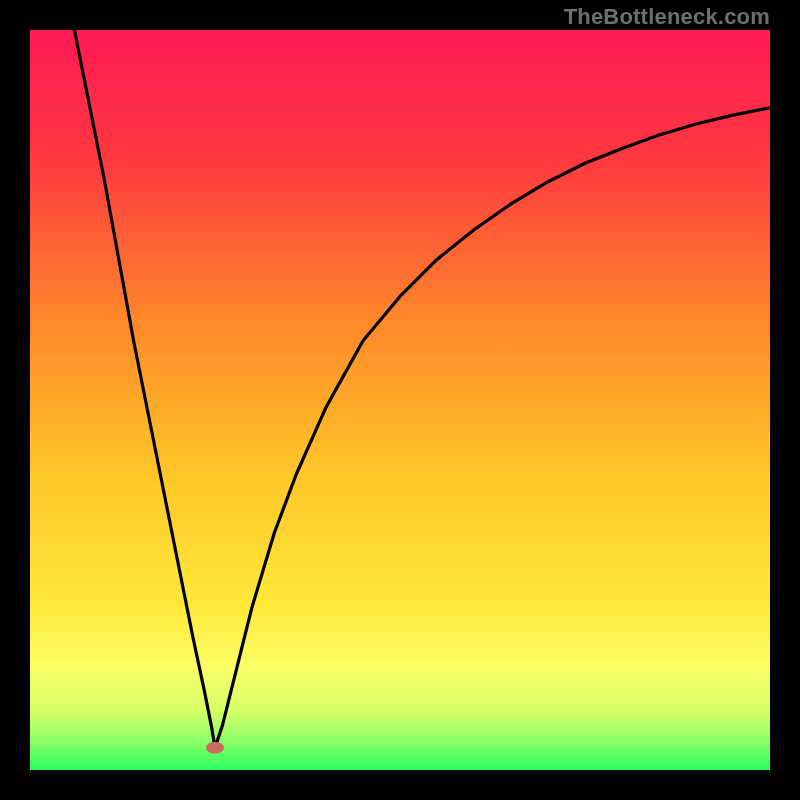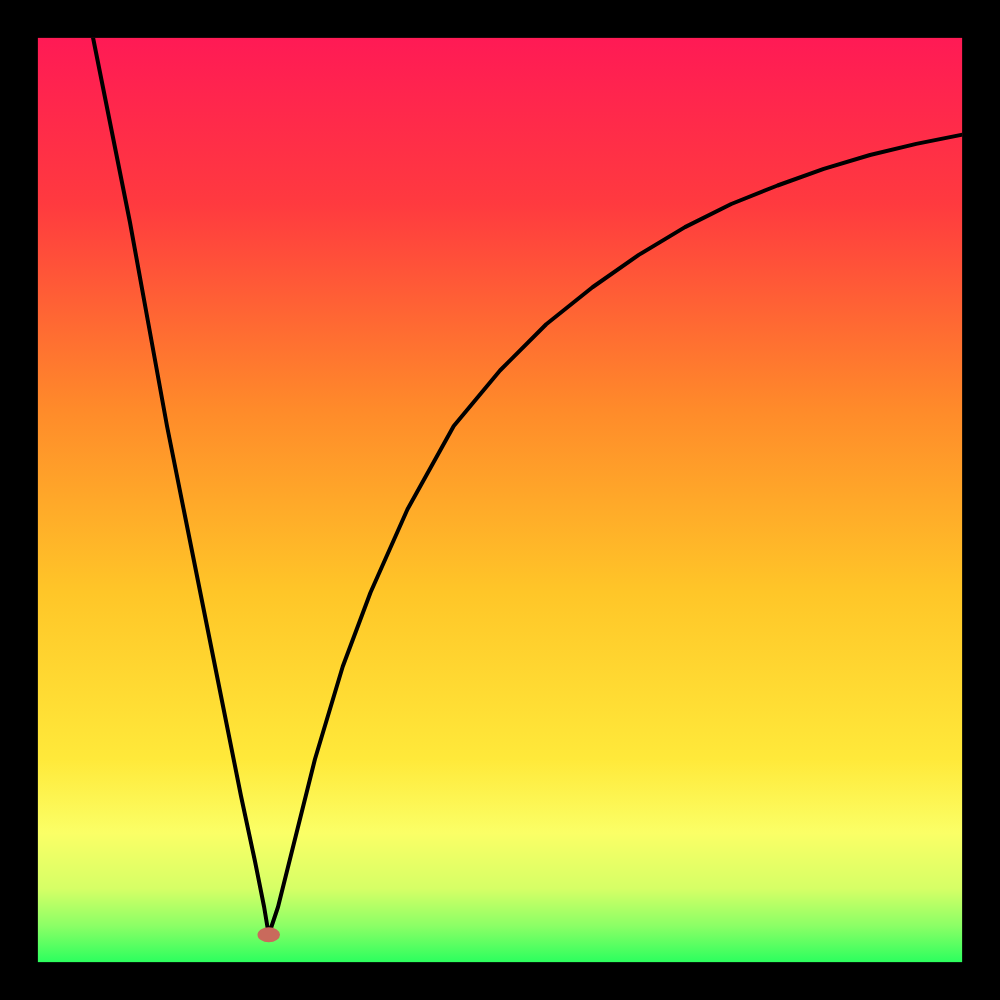--- a/index.html
+++ b/index.html
@@ -33,20 +33,21 @@
     font-weight: 600;
     color: #6e6e6e;
     letter-spacing: 0.2px;
   }
   svg { display: block; }
 </style>
 </head>
 <body>
 
 <div class="frame">
+  <div class="watermark">TheBottleneck.com</div>
   <div class="plot">
     <svg id="svg" width="740" height="740" viewBox="0 0 740 740">
       <defs>
         <linearGradient id="bg-grad" x1="0" y1="0" x2="0" y2="1">
             <stop offset="0%" stop-color="#ff1a55"></stop>
             <stop offset="18%" stop-color="#ff3a3f"></stop>
             <stop offset="40%" stop-color="#ff8a2a"></stop>
             <stop offset="60%" stop-color="#ffc628"></stop>
             <stop offset="78%" stop-color="#ffe93a"></stop>
             <stop offset="86%" stop-color="#fbff66"></stop>

